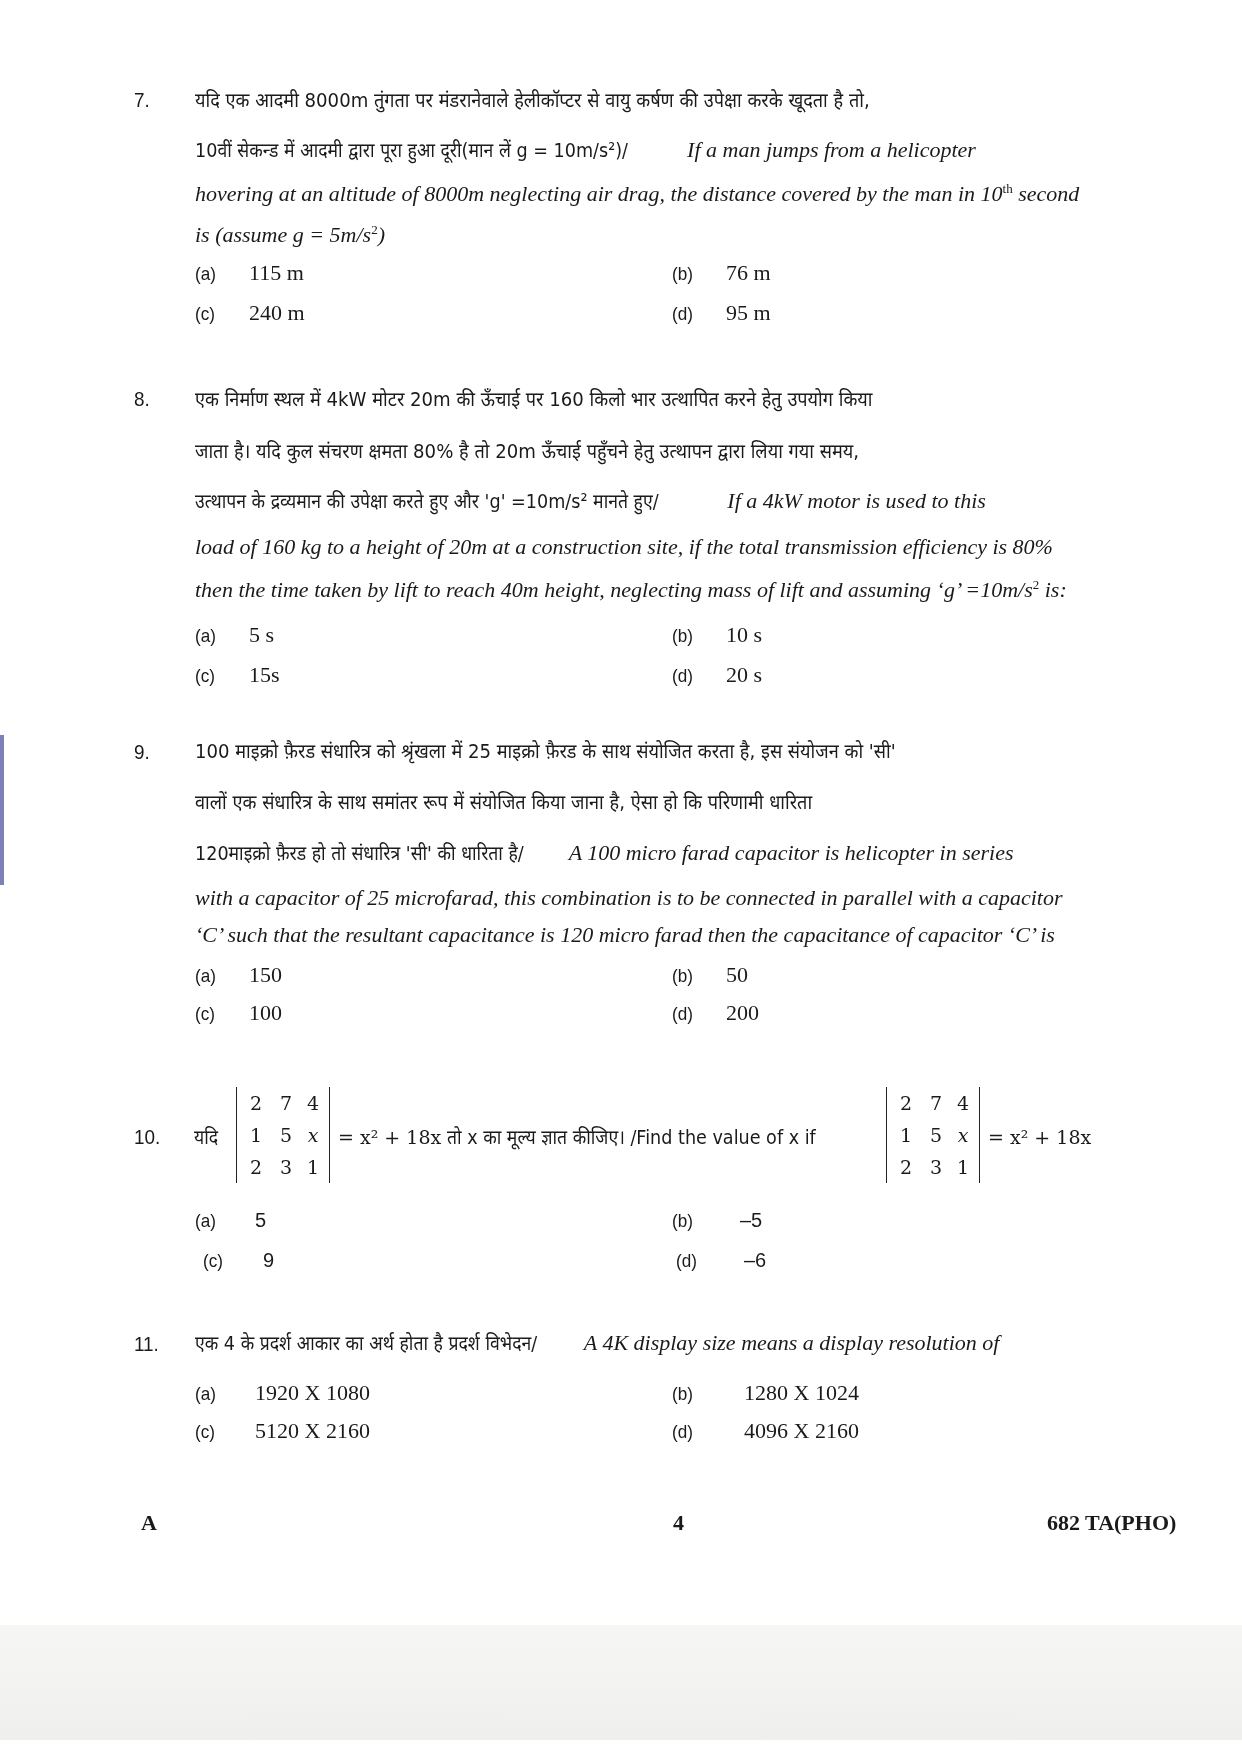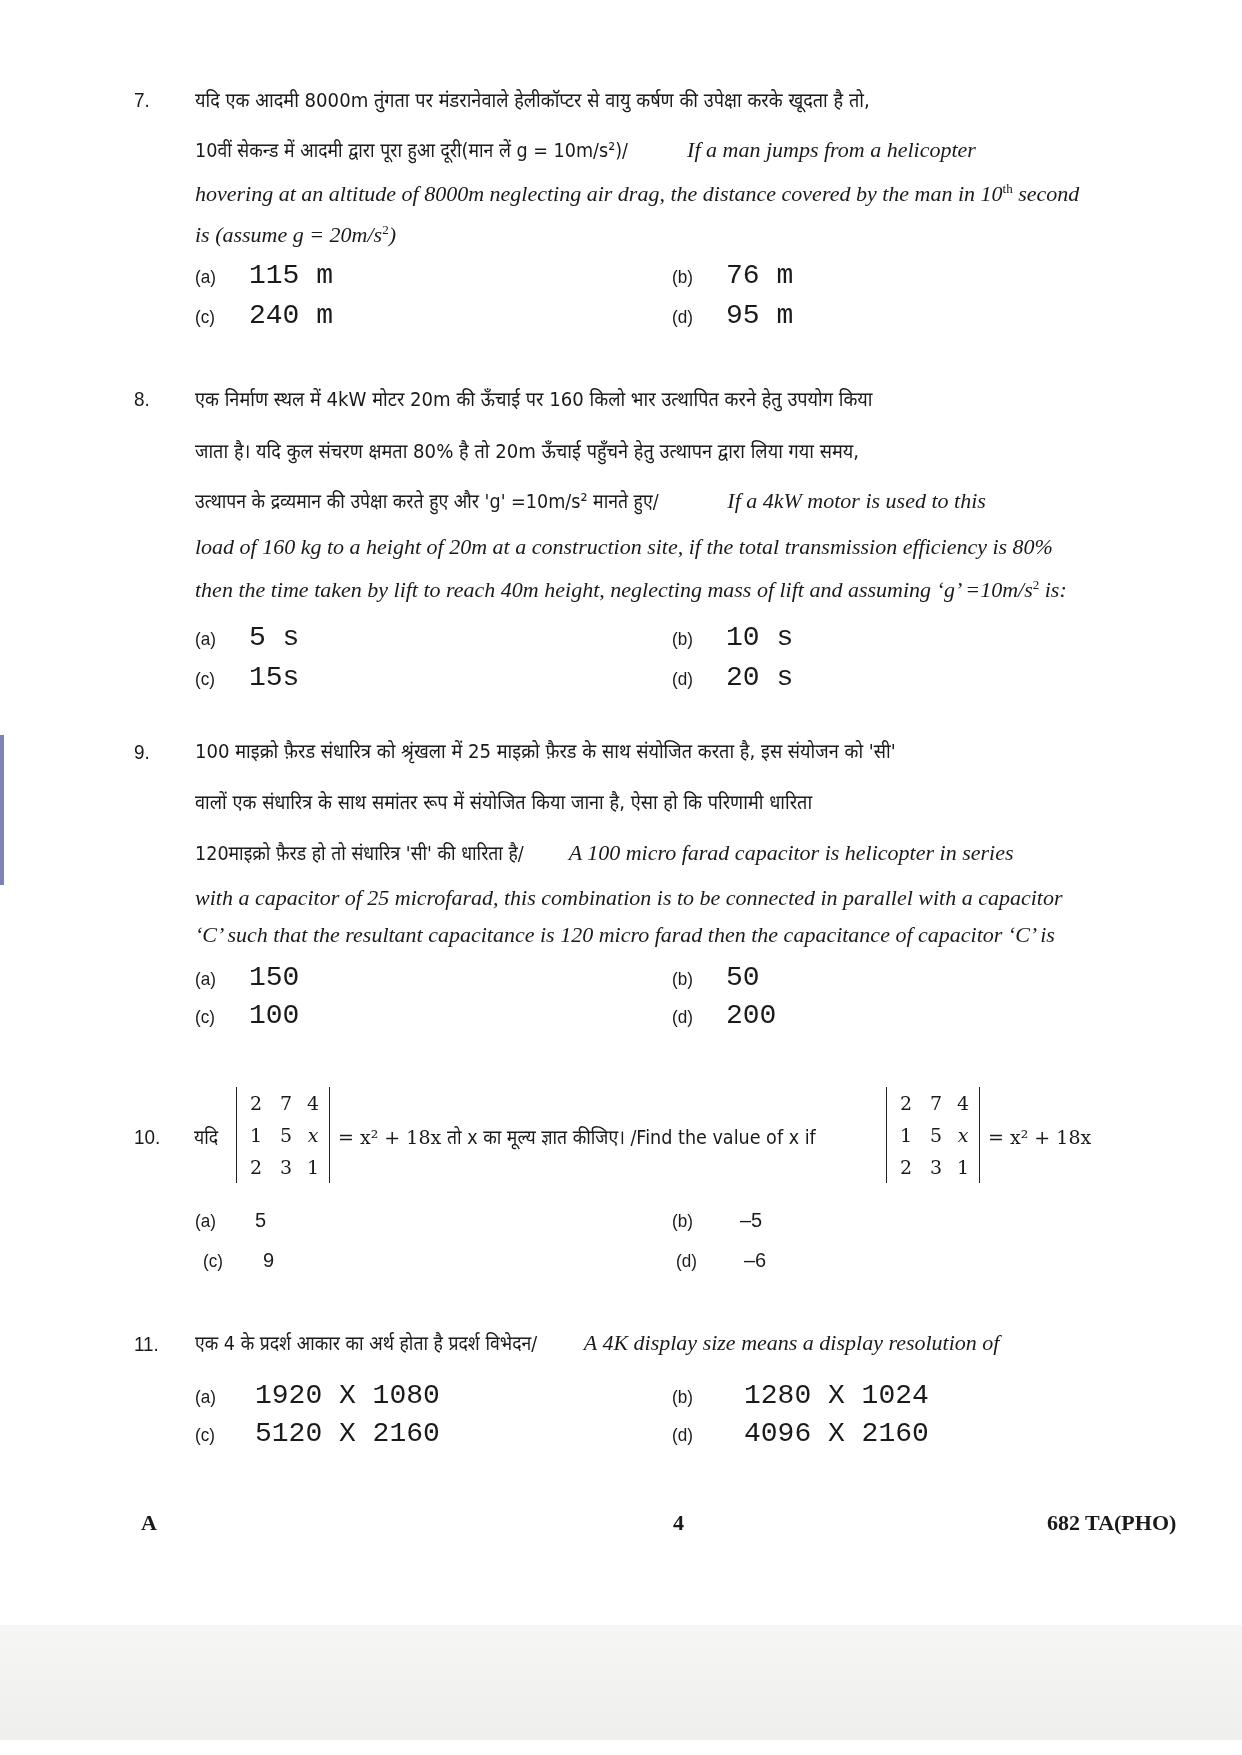--- a/index.html
+++ b/index.html
@@ -23,21 +23,21 @@
     font-size: 21px; transform: scaleX(0.9); transform-origin: left;
   }
   .line {
     position: absolute; left: 195px; width: 1000px; white-space: nowrap;
     font-size: 22px;
   }
   .hi { font-family: "DejaVu Sans", sans-serif; font-size: 20px; transform: scaleX(0.88); transform-origin: left; display: inline-block; }
   .en { font-family: "Liberation Serif", serif; font-size: 22px; font-style: italic; }
   .opt { position: absolute; font-size: 22px; }
   .opt .lbl { font-family: "Liberation Sans", sans-serif; font-size: 19px; display: inline-block; width: 54px; transform: scaleX(0.9); transform-origin: left; }
-  .opt .val { font-family: Liberation Mono, monospace; font-size: 28px; }
+  .opt .val { font-family: Liberation Serif, serif; font-size: 22px; }
   .opt.sans .val { font-family: "Liberation Sans", sans-serif; font-size: 20px; }
   .det {
     position: absolute; border-left: 1.5px solid #222; border-right: 1.5px solid #222;
     font-family: "DejaVu Serif", serif; font-size: 19px;
     display: grid; grid-template-columns: 30px 30px 24px; grid-template-rows: 32px 32px 32px;
     align-items: center; justify-items: center; padding: 0 4px;
   }
   .det span.it { font-style: italic; }
   .math { font-family: "DejaVu Serif", serif; font-size: 19px; }
   .footer { position: absolute; top: 1510px; font-weight: bold; font-size: 22px; font-family: "Liberation Serif", serif; }
@@ -56,21 +56,21 @@
     <div class="line" style="top:86px">
       <span class="hi" style="transform:scaleX(0.905)">यदि एक आदमी 8000m तुंगता पर मंडरानेवाले हेलीकॉप्टर से वायु कर्षण की उपेक्षा करके खूदता है तो,</span>
     </div>
     <div class="line" style="top:136px">
       <span class="hi">10वीं सेकन्ड में आदमी द्वारा पूरा हुआ दूरी(मान लें g = 10m/s²)/</span><span class="en">If a man jumps from a helicopter</span>
     </div>
     <div class="line" style="top:181px">
       <span class="en">hovering at an altitude of 8000m neglecting air drag, the distance covered by the man in 10</span><sup>th</sup> <span class="en">second</span>
     </div>
     <div class="line" style="top:222px">
-      <span class="en">is (assume g = 20m/s</span><sup>2</sup><span class="en">)</span>
+      <span class="en">is (assume g = 5m/s</span><sup>2</sup><span class="en">)</span>
     </div>
     <div class="opt" style="left:195px;top:260px"><span class="lbl">(a)</span><span class="val">115 m</span></div>
     <div class="opt" style="left:672px;top:260px"><span class="lbl">(b)</span><span class="val">76 m</span></div>
     <div class="opt" style="left:195px;top:300px"><span class="lbl">(c)</span><span class="val">240 m</span></div>
     <div class="opt" style="left:672px;top:300px"><span class="lbl">(d)</span><span class="val">95 m</span></div>
   </div>
 
   <div class="q">
     <div class="qnum" style="top:387px">8.</div>
     <div class="line" style="top:385px">

